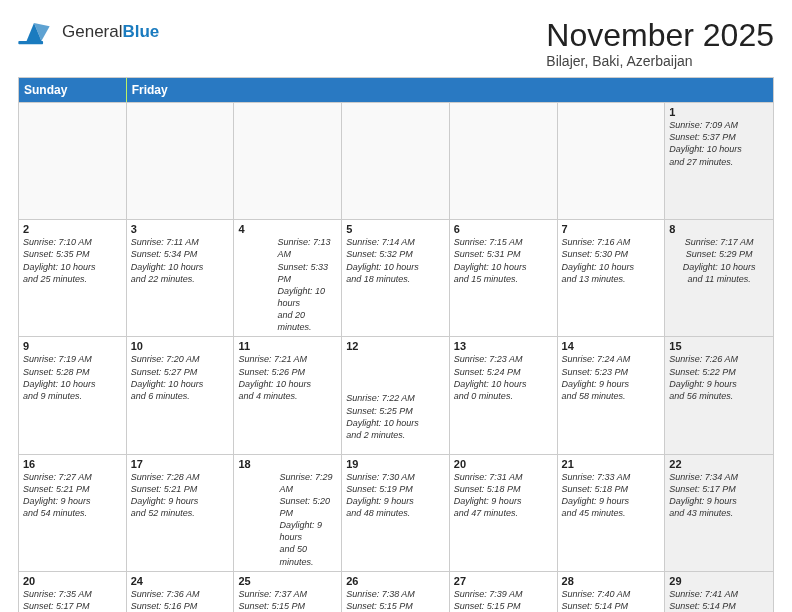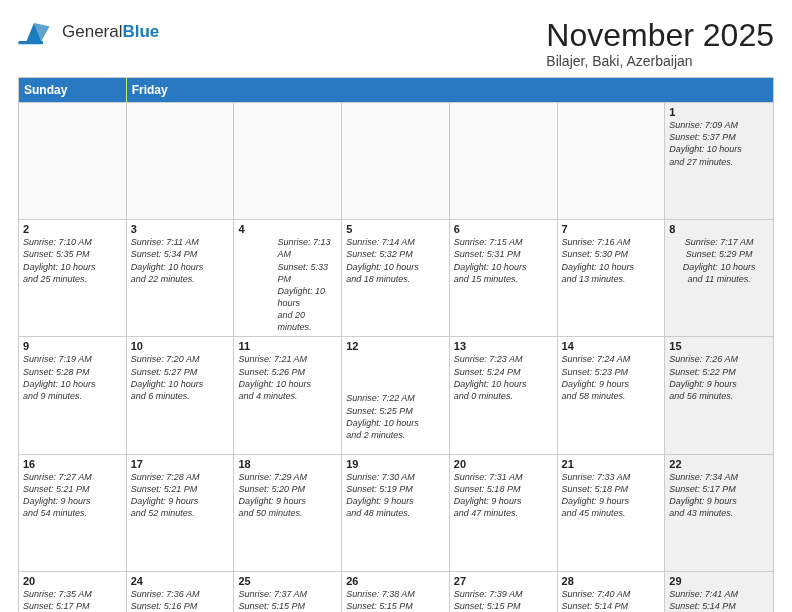--- a/index.html
+++ b/index.html
@@ -257,21 +257,21 @@
           </div>
           <div class="cal-cell">
             <div class="day-num">17</div>
             <div class="day-info" style="white-space: pre-line;">Sunrise: 7:28 AM
 Sunset: 5:21 PM
 Daylight: 9 hours
 and 52 minutes.</div>
           </div>
           <div class="cal-cell">
             <div class="day-num">18</div>
-            <div class="day-info" style="white-space: pre-line;">Sunrise: 7:29 AM
+            <div class="day-info" style="white-space: pre-line; margin-left: 41px;">Sunrise: 7:29 AM
 Sunset: 5:20 PM
 Daylight: 9 hours
 and 50 minutes.</div>
           </div>
           <div class="cal-cell">
             <div class="day-num">19</div>
             <div class="day-info" style="white-space: pre-line;">Sunrise: 7:30 AM
 Sunset: 5:19 PM
 Daylight: 9 hours
 and 48 minutes.</div>

